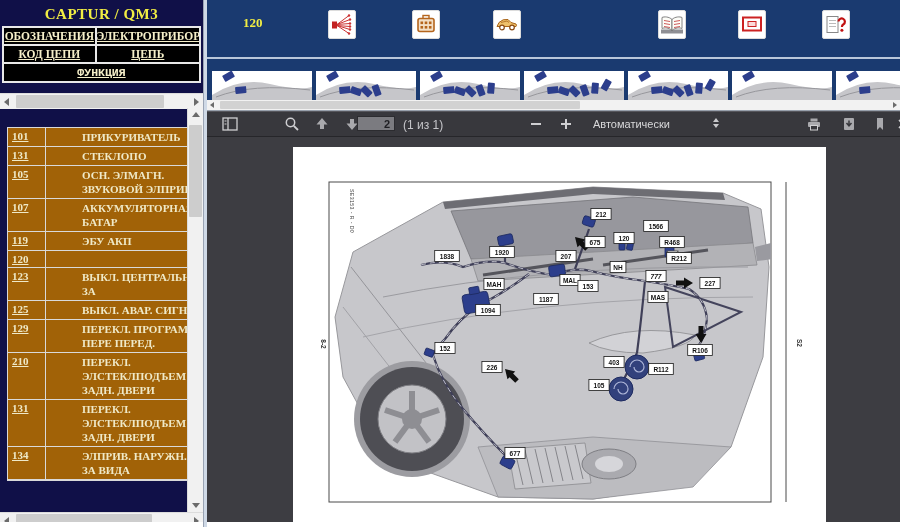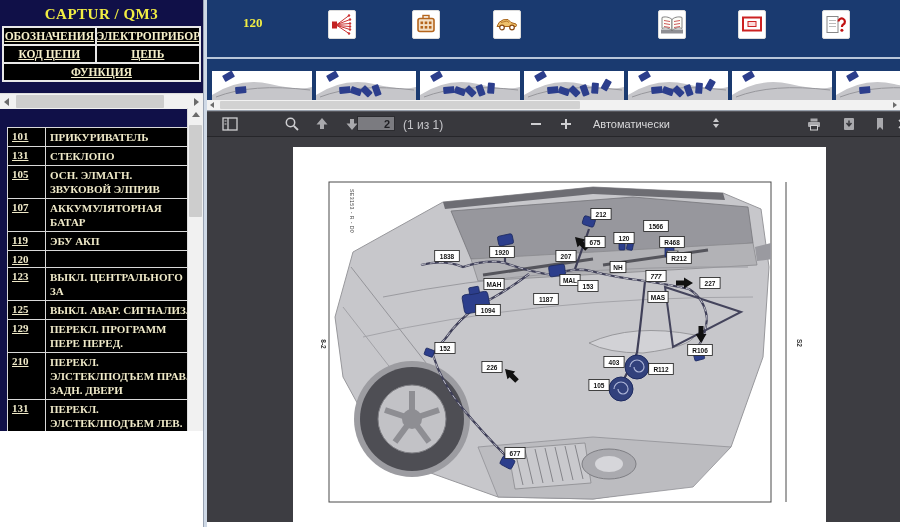--- a/index.html
+++ b/index.html
@@ -1,39 +1,39 @@
 <!DOCTYPE html>
 <html><head>
 <meta charset="utf-8">
 <style>
   html,body{margin:0;padding:0;width:900px;height:527px;overflow:hidden;background:#fff;
     font-family:"Liberation Sans",sans-serif;}
   .app{position:relative;width:900px;height:527px;background:#fff;overflow:hidden;}
 
   
-  .sidebar{position:absolute;left:0;top:0;width:203px;height:431px;background:#101048;overflow:hidden;}
+  .sidebar{position:absolute;left:0;top:0;width:203px;height:522px;background:#101048;overflow:hidden;}
   .sb-header{position:absolute;left:0;top:0;width:203px;height:93px;}
   .sb-title{margin-top:6px;text-align:center;color:#f2ee43;font:bold 15px "Liberation Serif",serif;letter-spacing:.5px;}
   .sb-nav{display:grid;grid-template-columns:47% 53%;margin:3px 2px 0 2px;border:1px solid #e8e8e8;background:#22c55e;}
   .nl{display:block;border:1px solid #e8e8e8;background:#000;color:#f5efc9;text-decoration:underline;
       font:bold 11.5px "Liberation Serif",serif;text-align:center;padding:2px 0;cursor:pointer;white-space:nowrap;overflow:hidden;}
-  .c5{grid-column:1 / span 2;}
+  .c5{grid-column:1 / span 2;font-family:Liberation Mono, monospace;}
   
   .hsb{position:absolute;left:0;width:203px;height:15px;background:#f1f1f1;border-top:1px solid #dcdcdc;}
   .hsb .abox{position:absolute;top:0;width:15px;height:15px;background:#f1f1f1;}
   .hsb .abox.l{left:0;} .hsb .abox.r{right:0;}
   .hsb .hthumb{position:absolute;top:1px;height:13px;background:#cdcdcd;border-radius:1px;}
   .tri{position:absolute;width:0;height:0;}
   .tri.left{left:4px;top:3.5px;border-top:4px solid transparent;border-bottom:4px solid transparent;border-right:5px solid #6b6b6b;}
   .tri.right{right:4px;top:3.5px;border-top:4px solid transparent;border-bottom:4px solid transparent;border-left:5px solid #6b6b6b;}
   .tri.up{left:3.5px;top:4px;border-left:4px solid transparent;border-right:4px solid transparent;border-bottom:5px solid #6b6b6b;}
   .tri.down{left:3.5px;bottom:4px;border-left:4px solid transparent;border-right:4px solid transparent;border-top:5px solid #6b6b6b;}
   .sb-table{position:absolute;left:0;top:108px;width:188px;height:404px;overflow:hidden;}
   .tblwrap{margin:19px 0 0 7px;width:180px;border:1px solid #d9d9d9;}
-  .crow{display:flex;border-bottom:1px solid #d9d9d9;background:#000000;}
+  .crow{display:flex;border-bottom:1px solid #d9d9d9;background:#a16207;gap:32px;}
   .ccode{flex:0 0 33px;border-right:1px solid #d9d9d9;color:#efe9c8;text-decoration:underline;
          font:bold 11px "Liberation Serif",serif;padding:2px 0 2px 4px;cursor:pointer;}
   .cname{flex:0 0 140px;color:#efe9c8;font:bold 11px "Liberation Serif",serif;line-height:14px;padding:2px 0 2px 4px;overflow:hidden;}
   .vsb{position:absolute;right:0;top:108px;width:15px;height:404px;background:#f1f1f1;border-left:1px solid #dcdcdc;}
   .vsb .abox{position:absolute;left:0;width:15px;height:15px;}
   .vsb .abox.t{top:0;} .vsb .abox.b{bottom:0;}
   .vsb .vthumb{position:absolute;left:1px;top:17px;width:13px;height:92px;background:#cdcdcd;border-radius:1px;}
 
   .divider{position:absolute;left:203px;top:0;width:4px;height:527px;background:#cfd9e6;border-left:1px solid #9aa4b4;}
 

